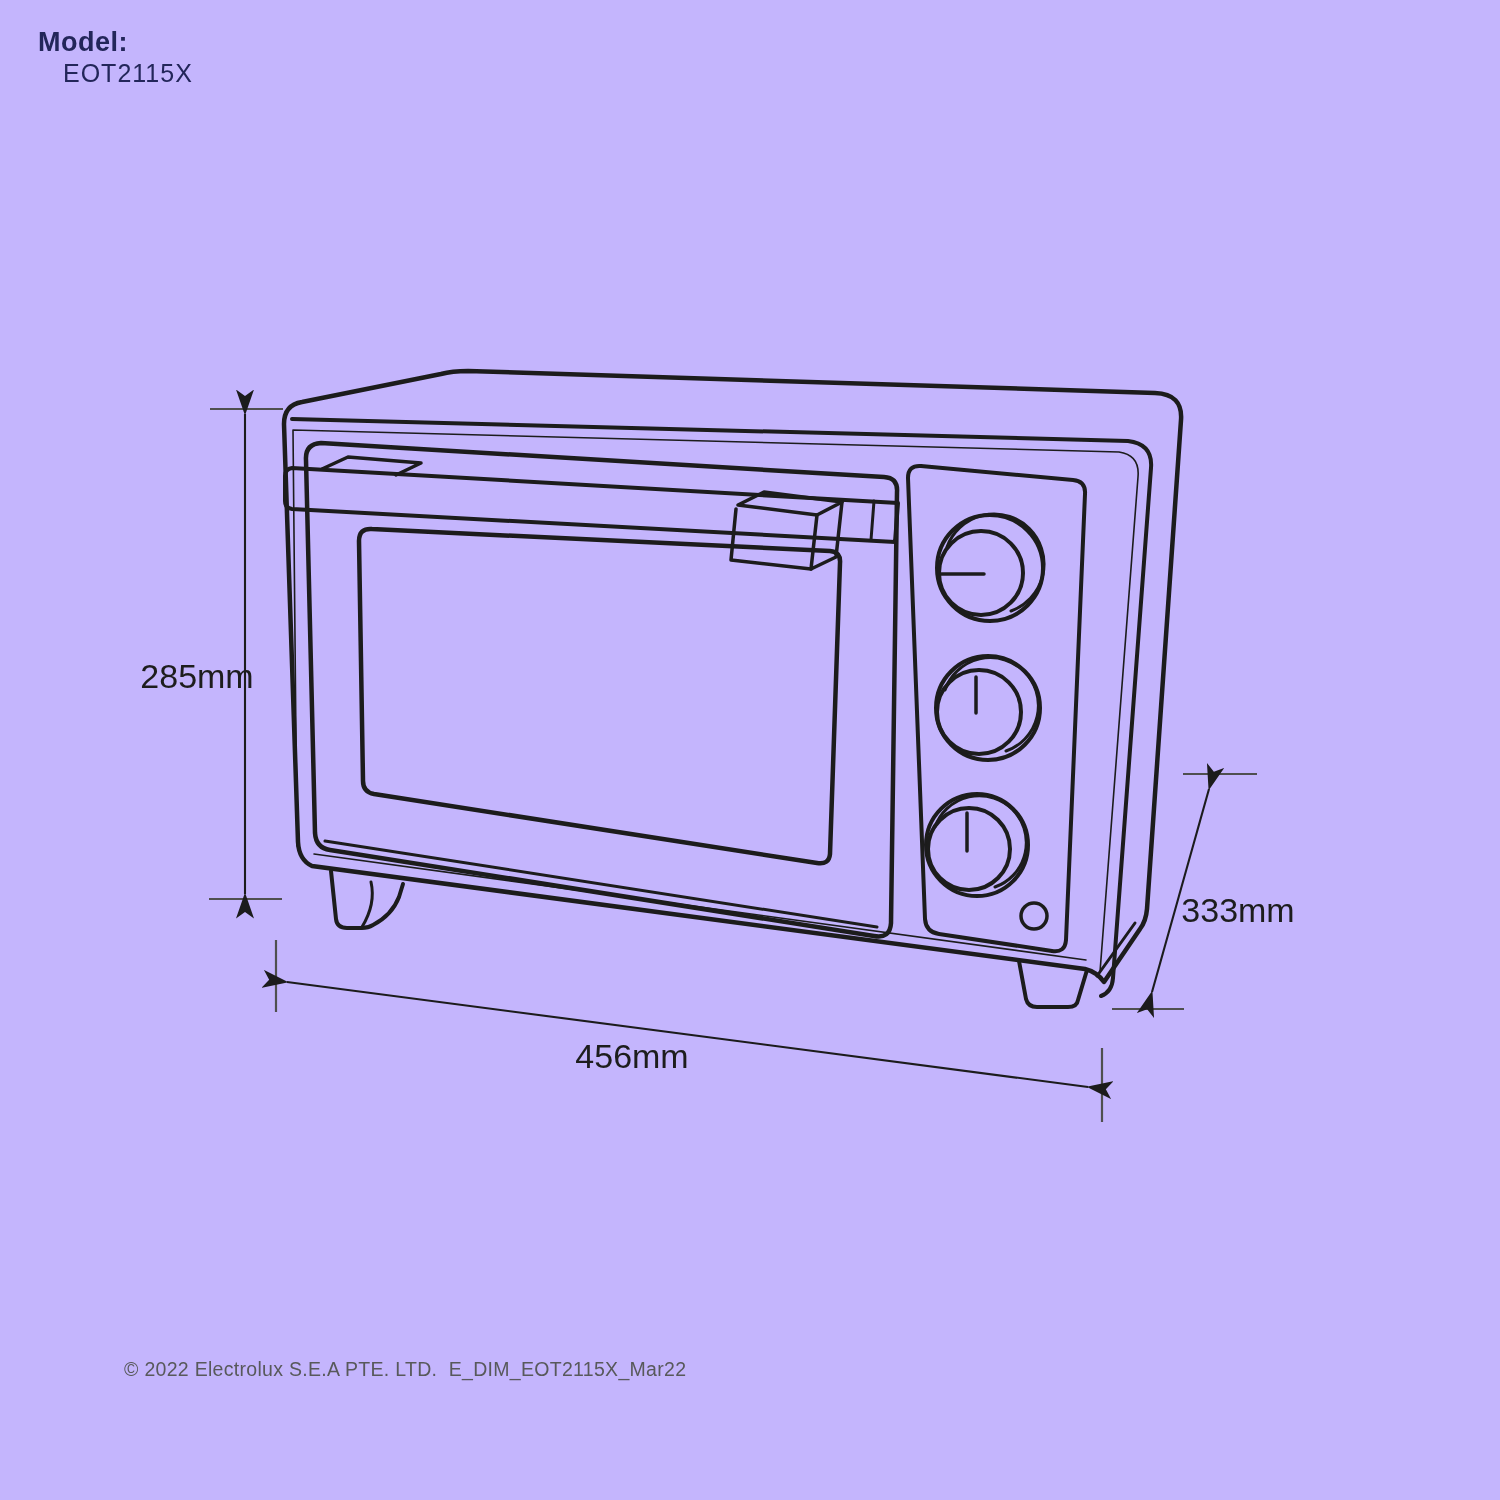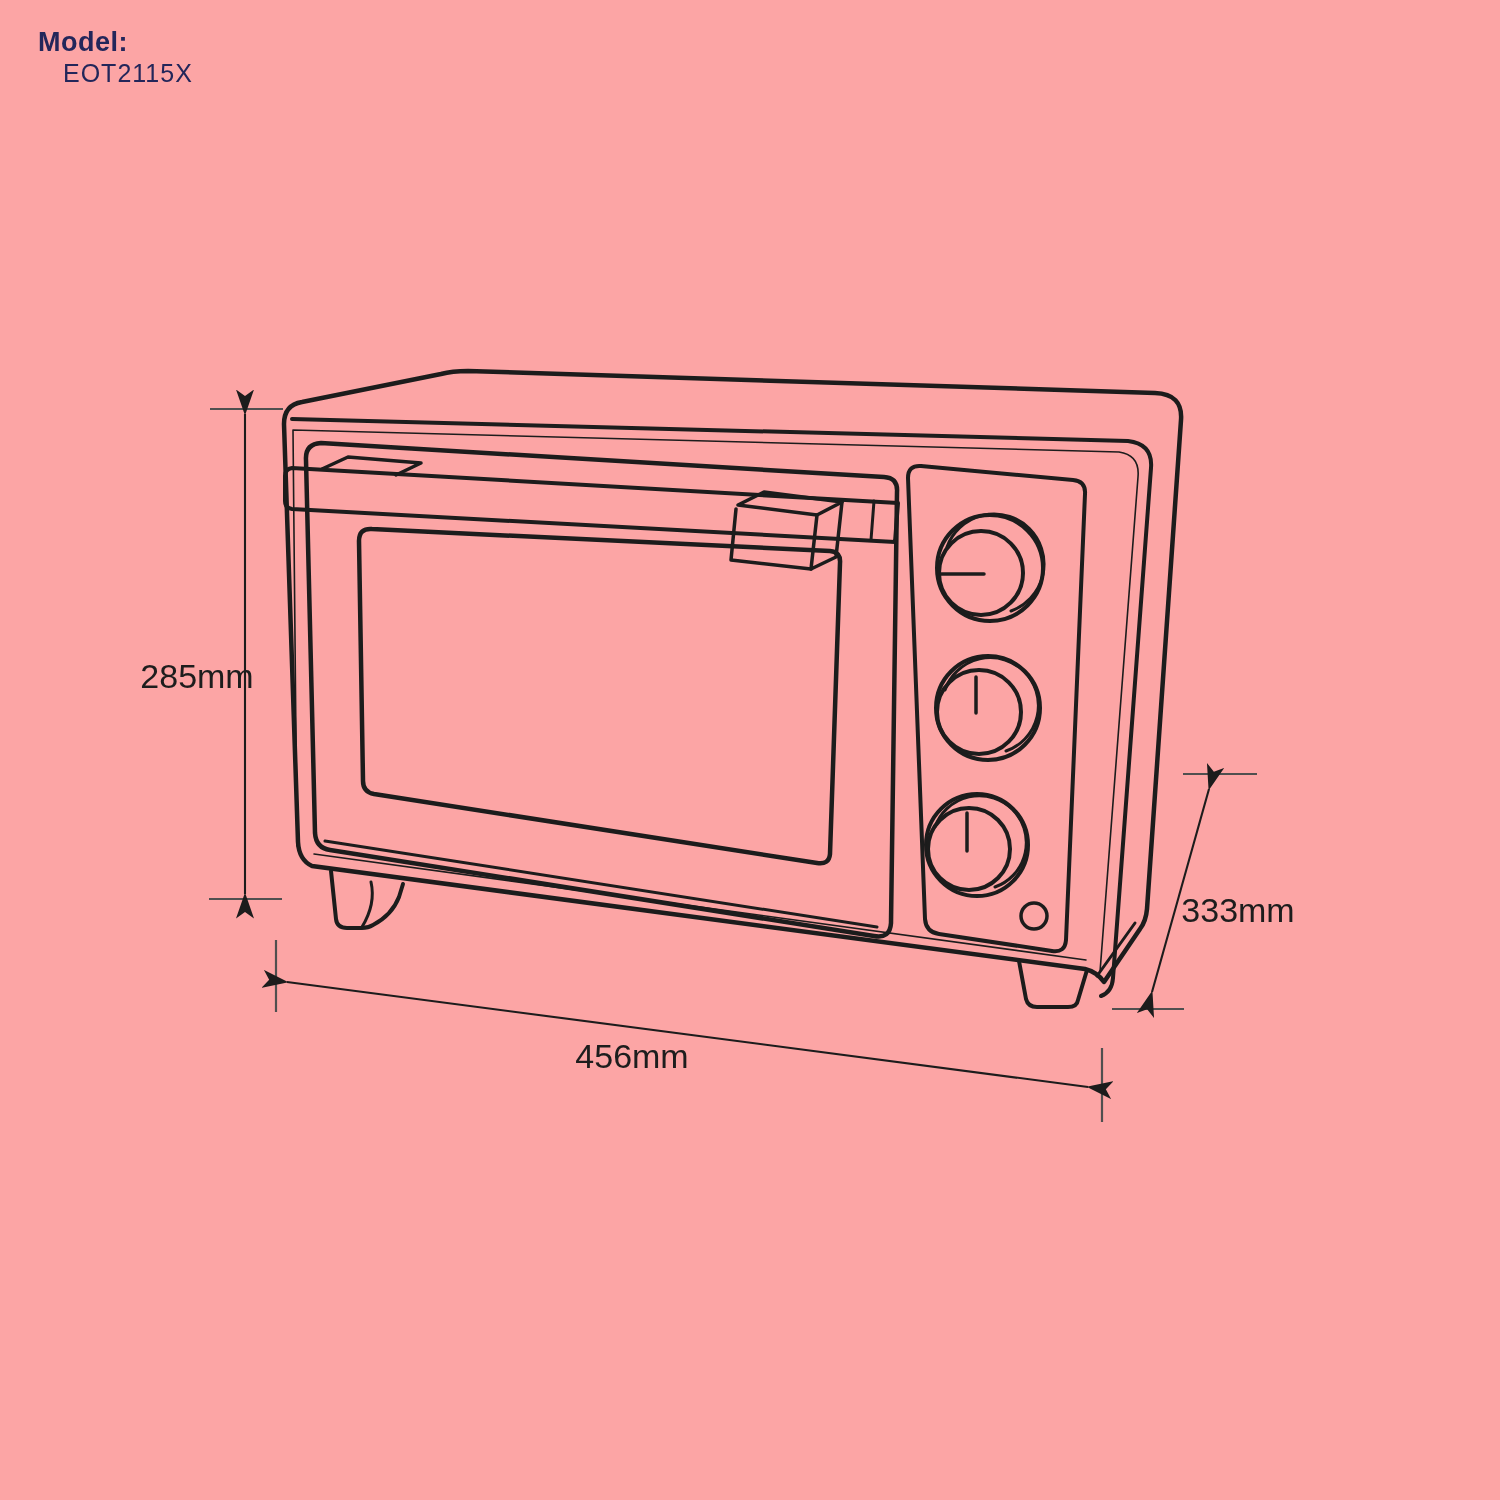--- a/index.html
+++ b/index.html
@@ -1,19 +1,19 @@
 <!DOCTYPE html>
 <html><head>
 <meta charset="utf-8">
 <style>
   html,body{margin:0;padding:0;background:#ffffff;}
   .page{
     position:relative;
     width:1500px;height:1500px;
-    background:#fca5a5;
+    background:#c4b5fd;
     font-family:"Liberation Sans","DejaVu Sans",sans-serif;
     overflow:hidden;
   }
   .model-block{position:absolute;left:38px;top:28px;color:#23265a;}
   .model-label{font-size:27px;font-weight:bold;letter-spacing:.5px;line-height:1.1;}
   .model-value{font-size:25px;font-weight:normal;letter-spacing:1px;line-height:1.25;margin-left:25px;}
   .copyright{
     position:absolute;left:124px;top:1358px;
     font-size:19.5px;color:#58595b;letter-spacing:.3px;white-space:pre;
   }
@@ -193,13 +193,14 @@
     </g>
 
     <g>
       <path class="ext-line" d="M 1183 774 L 1257 774"></path>
       <path class="ext-line" d="M 1112 1009 L 1184 1009"></path>
       <path class="dim-line" d="M 1209 789 L 1152 992" marker-start="url(#dart)" marker-end="url(#dart)"></path>
       <text class="dim-text" x="1238" y="922" text-anchor="middle">333mm</text>
     </g>
   </svg>
 
+  <div class="copyright">© 2022 Electrolux S.E.A PTE. LTD.  E_DIM_EOT2115X_Mar22</div>
 </div>
 
 </body></html>

